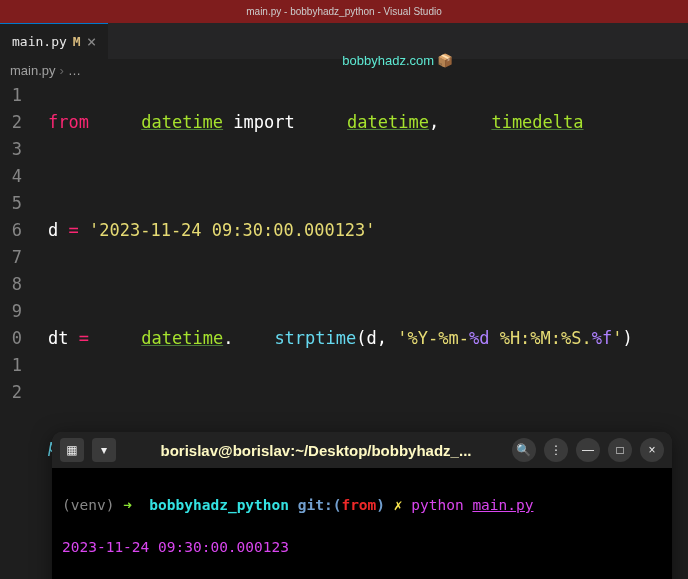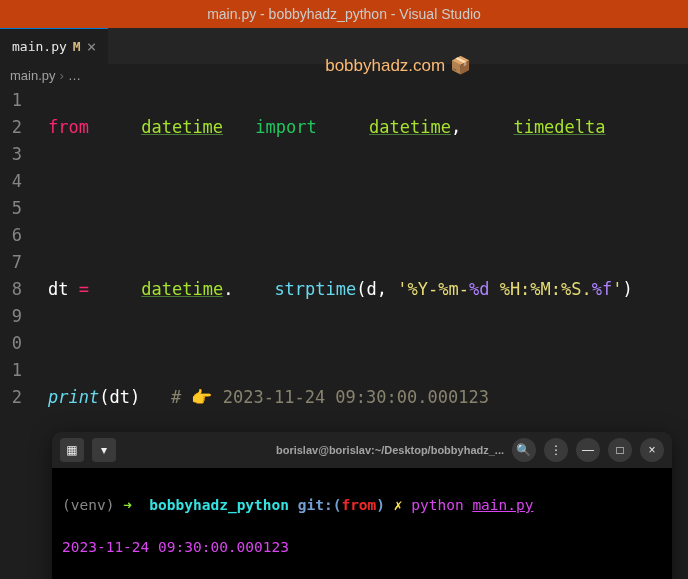--- a/index.html
+++ b/index.html
@@ -5,25 +5,25 @@
     * { margin: 0; padding: 0; box-sizing: border-box; }
     body {
       font-family: 'Consolas', 'Monaco', monospace;
       background: #1e1e1e;
       color: #d4d4d4;
       width: 688px;
       height: 579px;
       overflow: hidden;
     }
     .title-bar {
-      background: #c2410c;
+      background: #7f1d1d;
       color: #cccccc;
       text-align: center;
       padding: 6px;
-      font-size: 14px;
+      font-size: 10px;
       font-family: -apple-system, sans-serif;
     }
     .tab-bar {
       background: #252526;
       display: flex;
       align-items: center;
       height: 36px;
     }
     .tab {
       background: #1e1e1e;
@@ -34,22 +34,22 @@
       font-size: 13px;
       color: #ffffff;
       border-top: 1px solid #007acc;
     }
     .tab-label { color: #e8e8e8; }
     .tab-modified { color: #d7ba7d; font-weight: bold; }
     .tab-close { color: #888; cursor: pointer; font-size: 16px; }
     .watermark {
       flex: 1;
       text-align: center;
-      color: #fdba74;
-      font-size: 17px;
+      color: #5eead4;
+      font-size: 13px;
       font-family: -apple-system, sans-serif;
       margin-top: 39px;
     }
     .breadcrumb {
       background: #1e1e1e;
       padding: 4px 10px;
       font-size: 13px;
       color: #a0a0a0;
       font-family: -apple-system, sans-serif;
       display: flex;
@@ -70,21 +70,21 @@
       color: #858585;
       user-select: none;
     }
     .gutter div { position: relative; }
     .code {
       flex: 1;
       white-space: pre;
       padding-left: 18px;
     }
     .kw-from { color: #f92672; }
-    .kw-import { color: #22c55e; margin-left: 22px; }
+    .kw-import { color: #ffffff; }
     .mod { color: #a6e22e; text-decoration: underline; text-decoration-color: #4a7a3a; margin-left: 42px; }
     .var { color: #ffffff; }
     .op { color: #f92672; }
     .str { color: #e6db74; }
     .str-fmt { color: #ae81ff; }
     .comment { color: #88846f; }
     .func-call { color: #66d9ef; margin-left: 41px; }
     .builtin { color: #66d9ef; font-style: italic; }
     .paren { color: #ffffff; }
     .comma { color: #ffffff; }
@@ -118,24 +118,24 @@
       align-items: center;
       justify-content: center;
       font-size: 12px;
       cursor: pointer;
     }
     .term-btn-round {
       border-radius: 50%;
     }
     .term-title {
       flex: 1;
-      color: #a3a3a3;
-      font-size: 11px;
+      color: #fef9c3;
+      font-size: 15px;
       font-weight: bold;
-      text-align: right;
+      text-align: center;
       font-family: -apple-system, sans-serif;
       padding-left: 4px;
     }
     .term-body {
       background: #000000;
       padding: 6px 10px;
       font-size: 14.5px;
       line-height: 21px;
       white-space: pre;
       font-family: 'Consolas', 'Monaco', monospace;
@@ -180,20 +180,21 @@
     <div><span>7</span></div>
     <div><span>8</span></div>
     <div><span>9</span></div>
     <div><span>0</span></div>
     <div><span>1</span></div>
     <div><span>2</span></div>
   </div>
   <div class="code">
 <div><span class="kw-from">from</span> <span class="mod">datetime</span> <span class="kw-import">import</span> <span class="mod">datetime</span><span class="comma">,</span> <span class="mod">timedelta</span></div>
 <div> </div>
+<div><span class="var">d</span> <span class="op">=</span> <span class="str">'2023-11-24 09:30:00.000123'</span></div>
 <div> </div>
 <div><span class="var">dt</span> <span class="op">=</span> <span class="mod">datetime</span><span class="punct">.</span><span class="func-call">strptime</span><span class="paren">(</span><span class="var">d</span><span class="comma">,</span> <span class="str">'%Y-%m-</span><span class="str-fmt">%d</span><span class="str"> %H:%M:%S.</span><span class="str-fmt">%f</span><span class="str">'</span><span class="paren">)</span></div>
 <div> </div>
 <div><span class="builtin">print</span><span class="paren">(</span><span class="var">dt</span><span class="paren">)</span>   <span class="comment"><span># 👉 </span><span>2023-11-24 09:30:00.000123</span></span></div>
 <div> </div>
 
 
 
   </div>
 </div>

